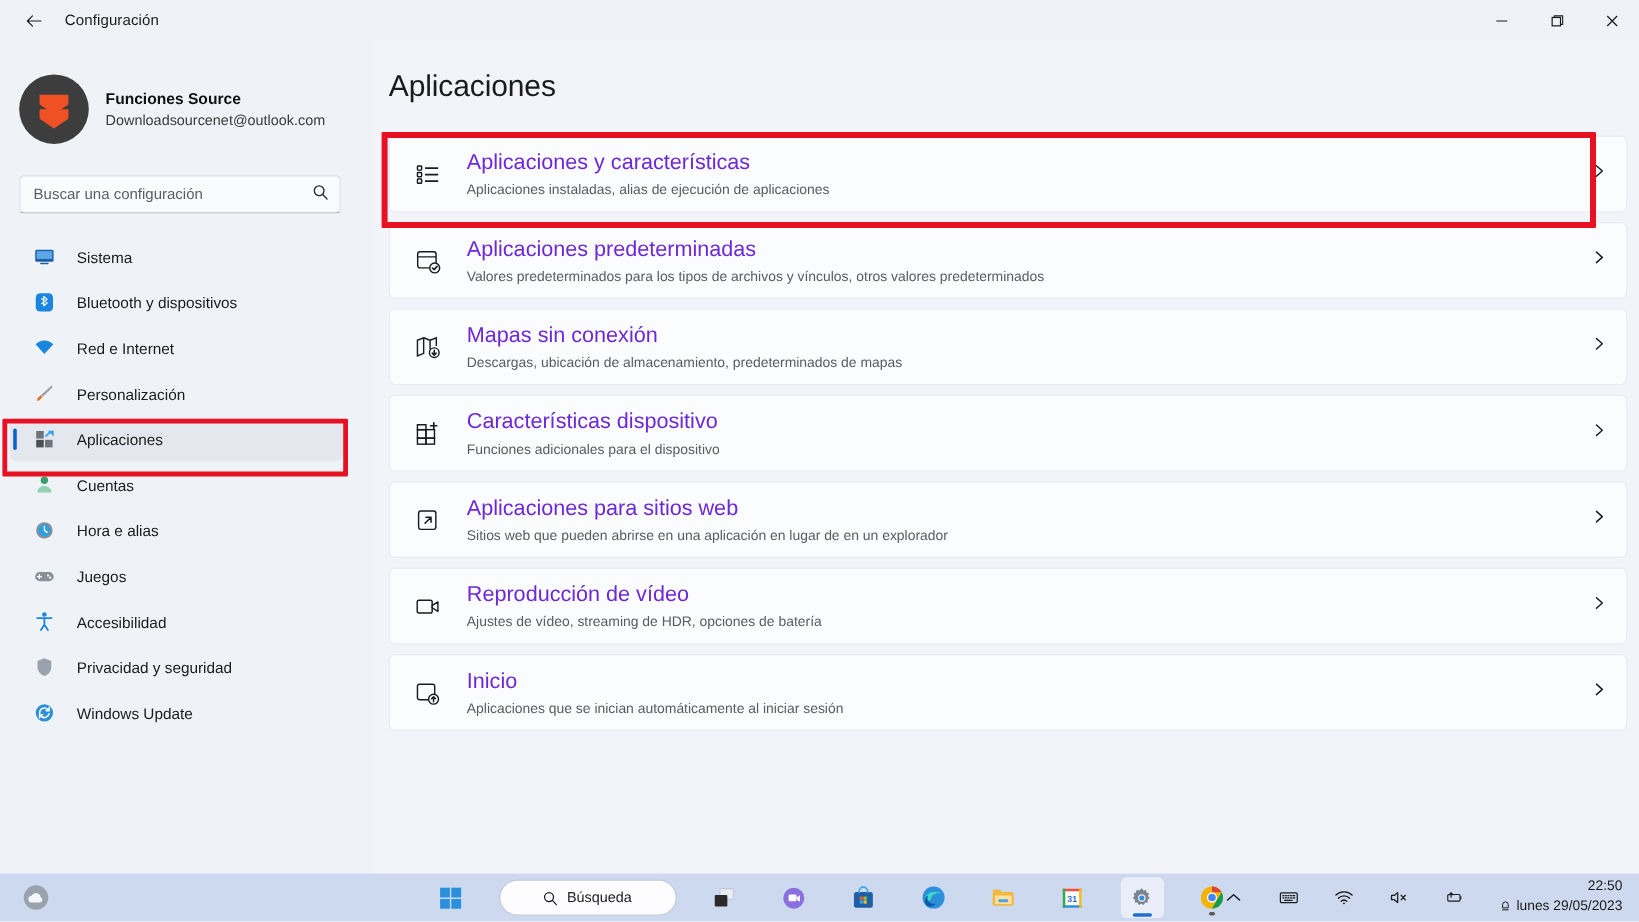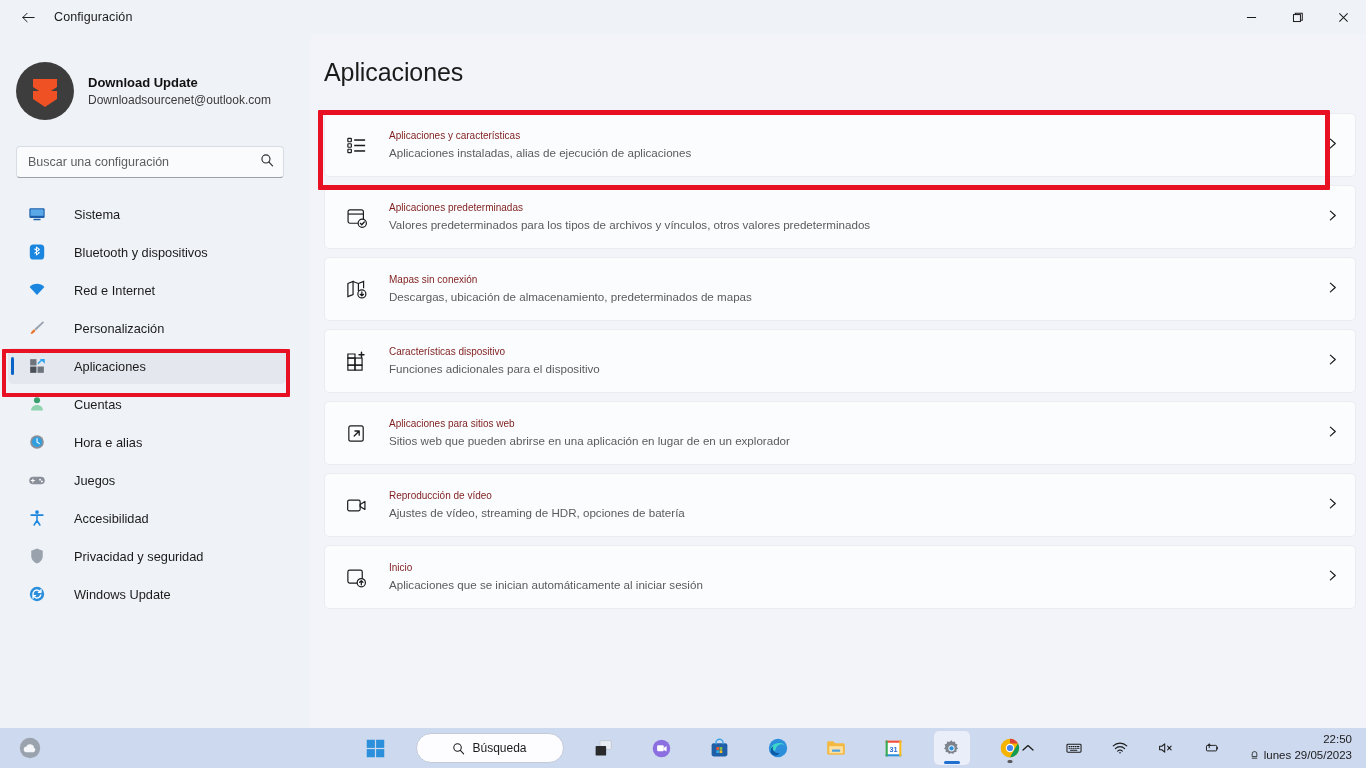--- a/index.html
+++ b/index.html
@@ -92,21 +92,20 @@
   .search-ico svg { width: 14px; height: 14px; stroke: #2b2b2b; fill: none; stroke-width: 1.3; }
 
   .navlist { margin-top: 18px; padding: 0 8px 0 0; }
   .navitem {
     position: relative;
     height: 36px; margin: 2px 0 2px 8px;
     width: 278px;
     display: flex; align-items: center;
     border-radius: 5px; cursor: pointer;
     padding-left: 18px;
-    gap: 10px;
   }
   .navitem.active { background: #e4e7ee; }
   .navitem.active::before {
     content: ""; position: absolute; left: 3px; top: 9px;
     width: 3px; height: 18px; border-radius: 2px; background: #0a64c8;
   }
   .navicon {
     width: 22px; height: 22px; flex: 0 0 22px;
     display: flex; align-items: center; justify-content: center;
   }
@@ -147,21 +146,21 @@
     padding: 0 16px 0 14px;
     cursor: pointer;
   }
   .card-ico {
     width: 34px; height: 34px; flex: 0 0 34px;
     display: flex; align-items: center; justify-content: center;
     margin-right: 16px;
   }
   .card-ico svg { width: 23px; height: 23px; stroke: #1b1b1b; fill: none; stroke-width: 1.25; }
   .card-txt { flex: 1; line-height: 1.3; }
-  .card-title { font-size: 10px; color: #7f1d1d; }
+  .card-title { font-size: 18px; color: #6d28d9; }
   .card-sub { font-size: 11.6px; color: #5b5b5b; margin-top: 3px; }
   .card-chev svg { width: 13px; height: 13px; stroke: #1b1b1b; stroke-width: 1.5; fill: none; }
 
   
   .anno-card {
     position: absolute;
     left: 318px; top: 110px;
     width: 1012px; height: 80px;
     border: 5px solid #e81123;
     border-radius: 1px;
@@ -270,21 +269,21 @@
   <div class="sidebar">
 
     <div class="profile">
       <div class="avatar">
         <svg viewBox="0 0 40 40">
           <path d="M8 8h24v8l-12 8-12-8z" fill="#ef5024"></path>
           <path d="M8 20h24v8l-12 8-12-8z" fill="#ef5024"></path>
         </svg>
       </div>
       <div class="pinfo">
-        <div class="pname">Download Update</div>
+        <div class="pname">Funciones Source</div>
         <div class="pmail">Downloadsourcenet@outlook.com</div>
       </div>
     </div>
 
     <div class="searchbox">
       <input type="text" placeholder="Buscar una configuración" style="">
       <span class="search-ico">
         <svg viewBox="0 0 16 16">
             <circle cx="6.8" cy="6.8" r="4.6"></circle>
             <path d="M10.3 10.3l4 4.3" stroke-linecap="round"></path>

